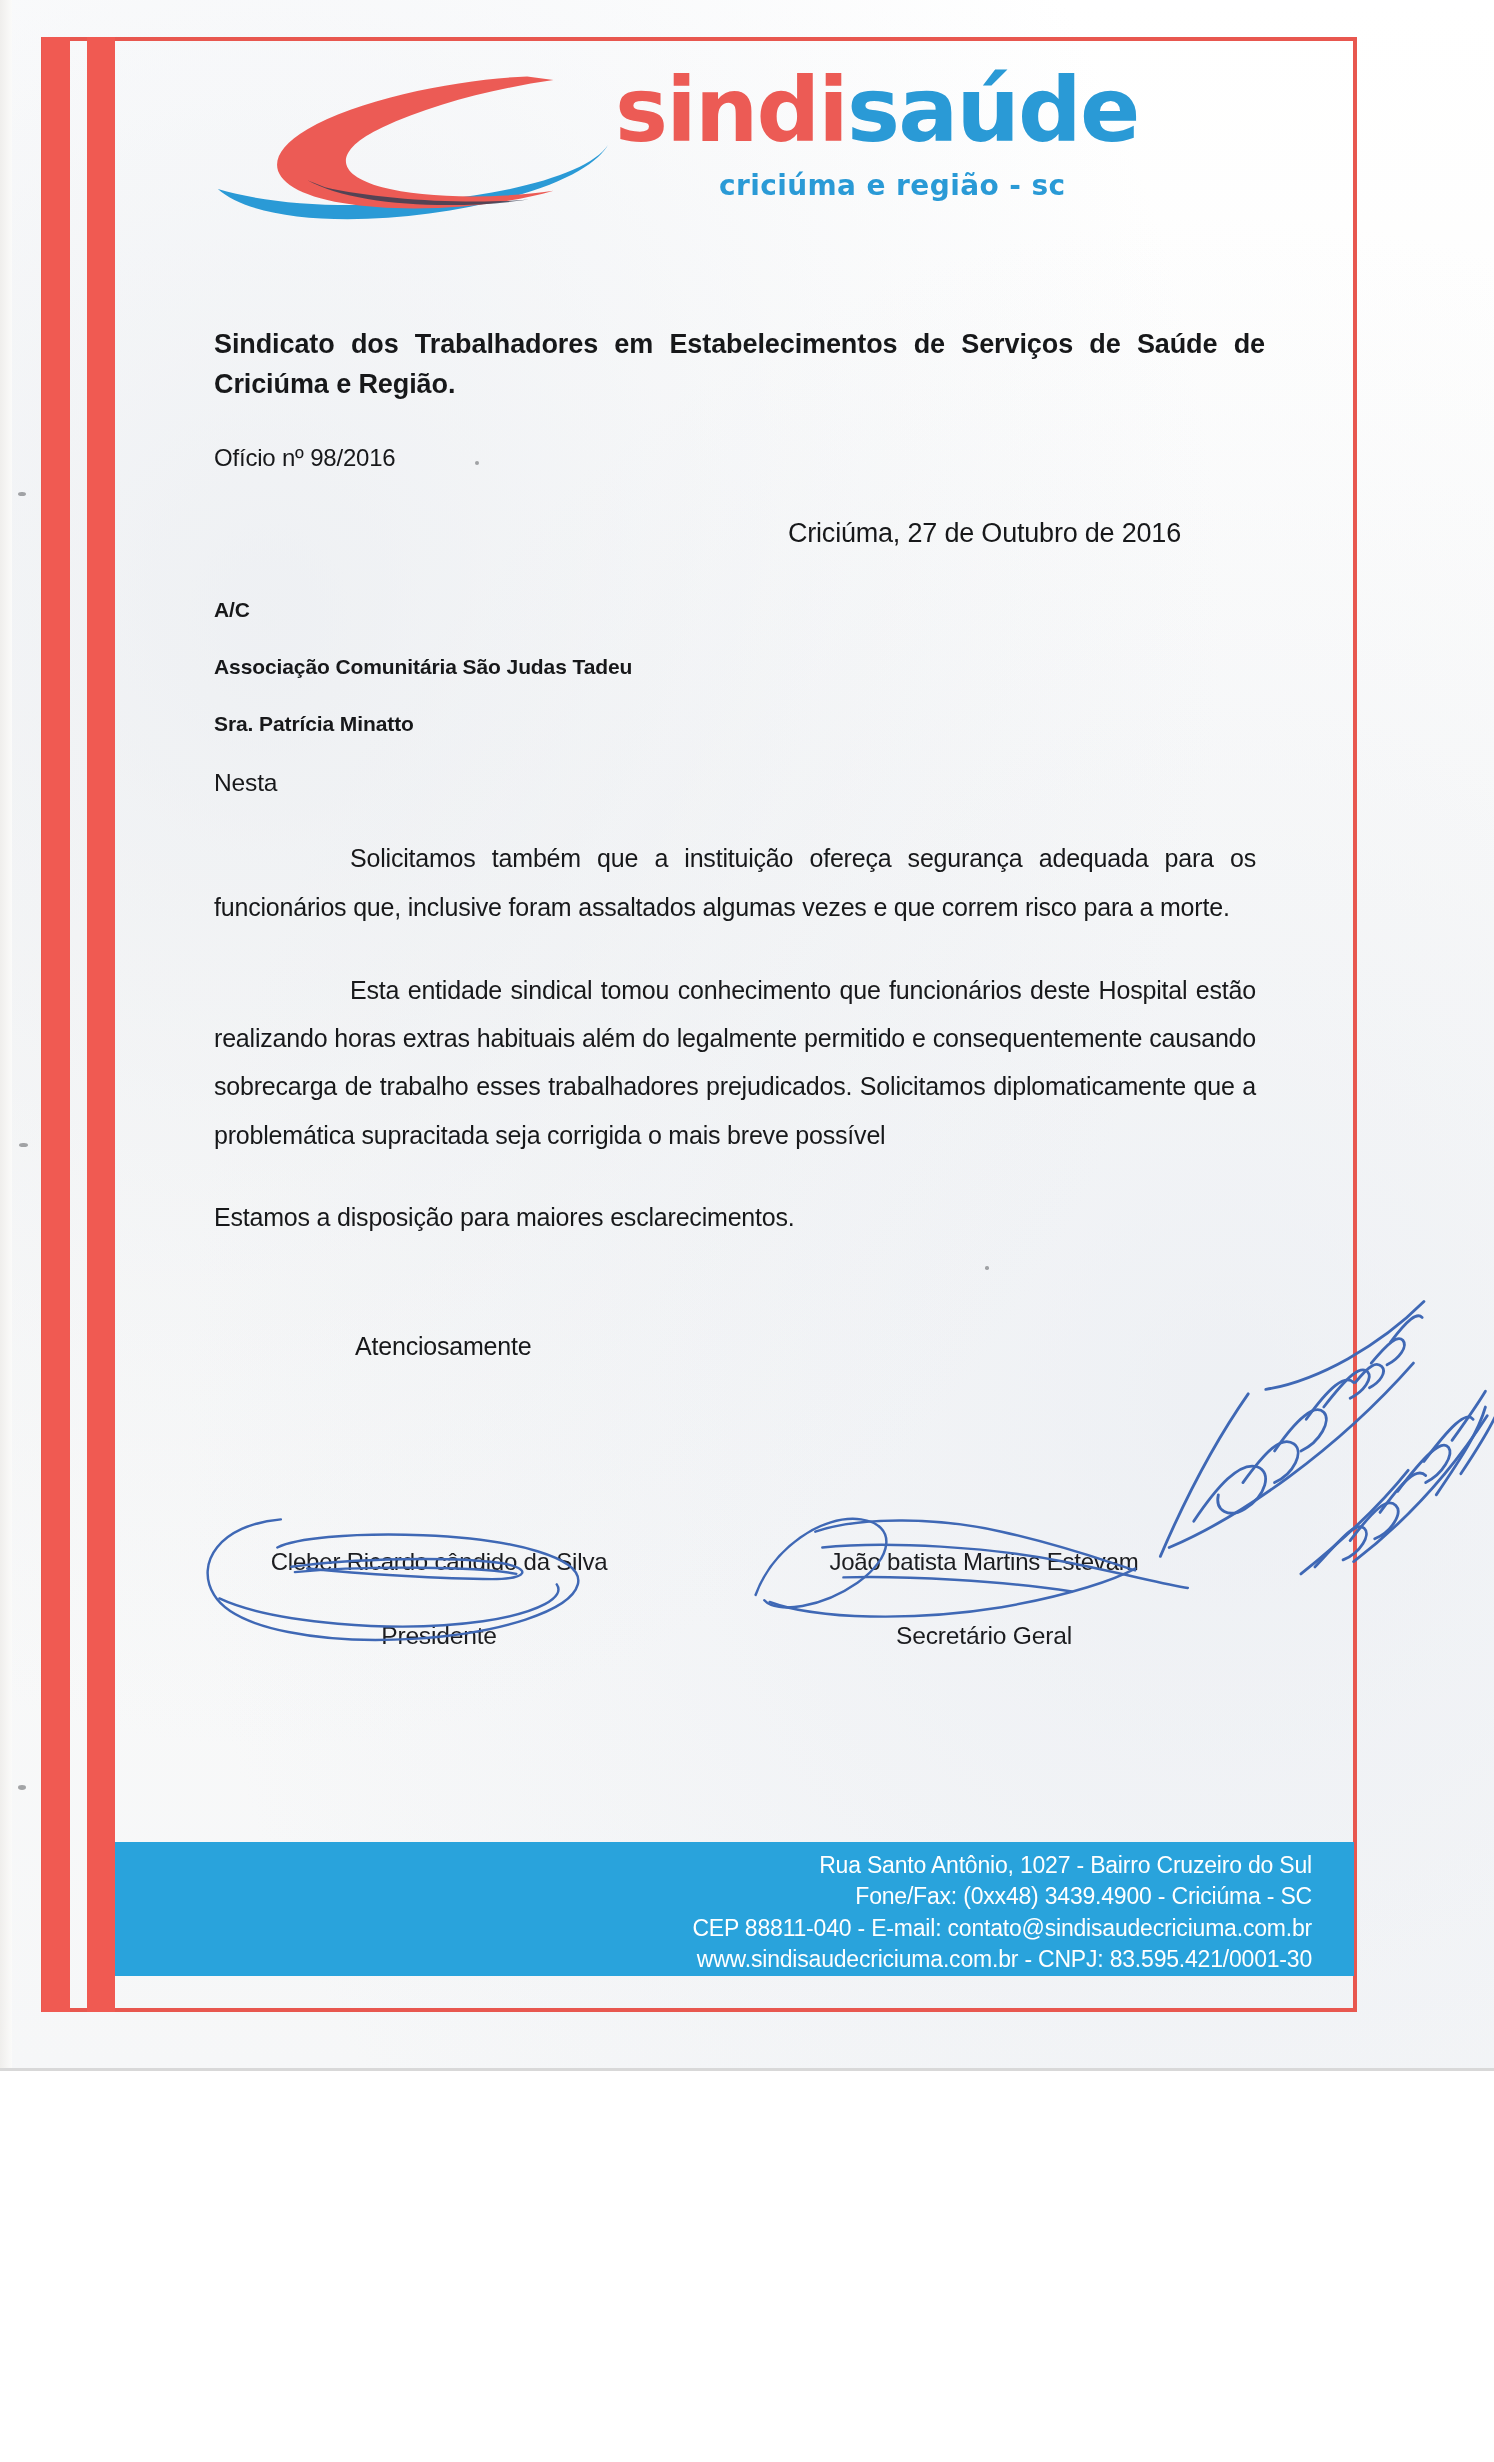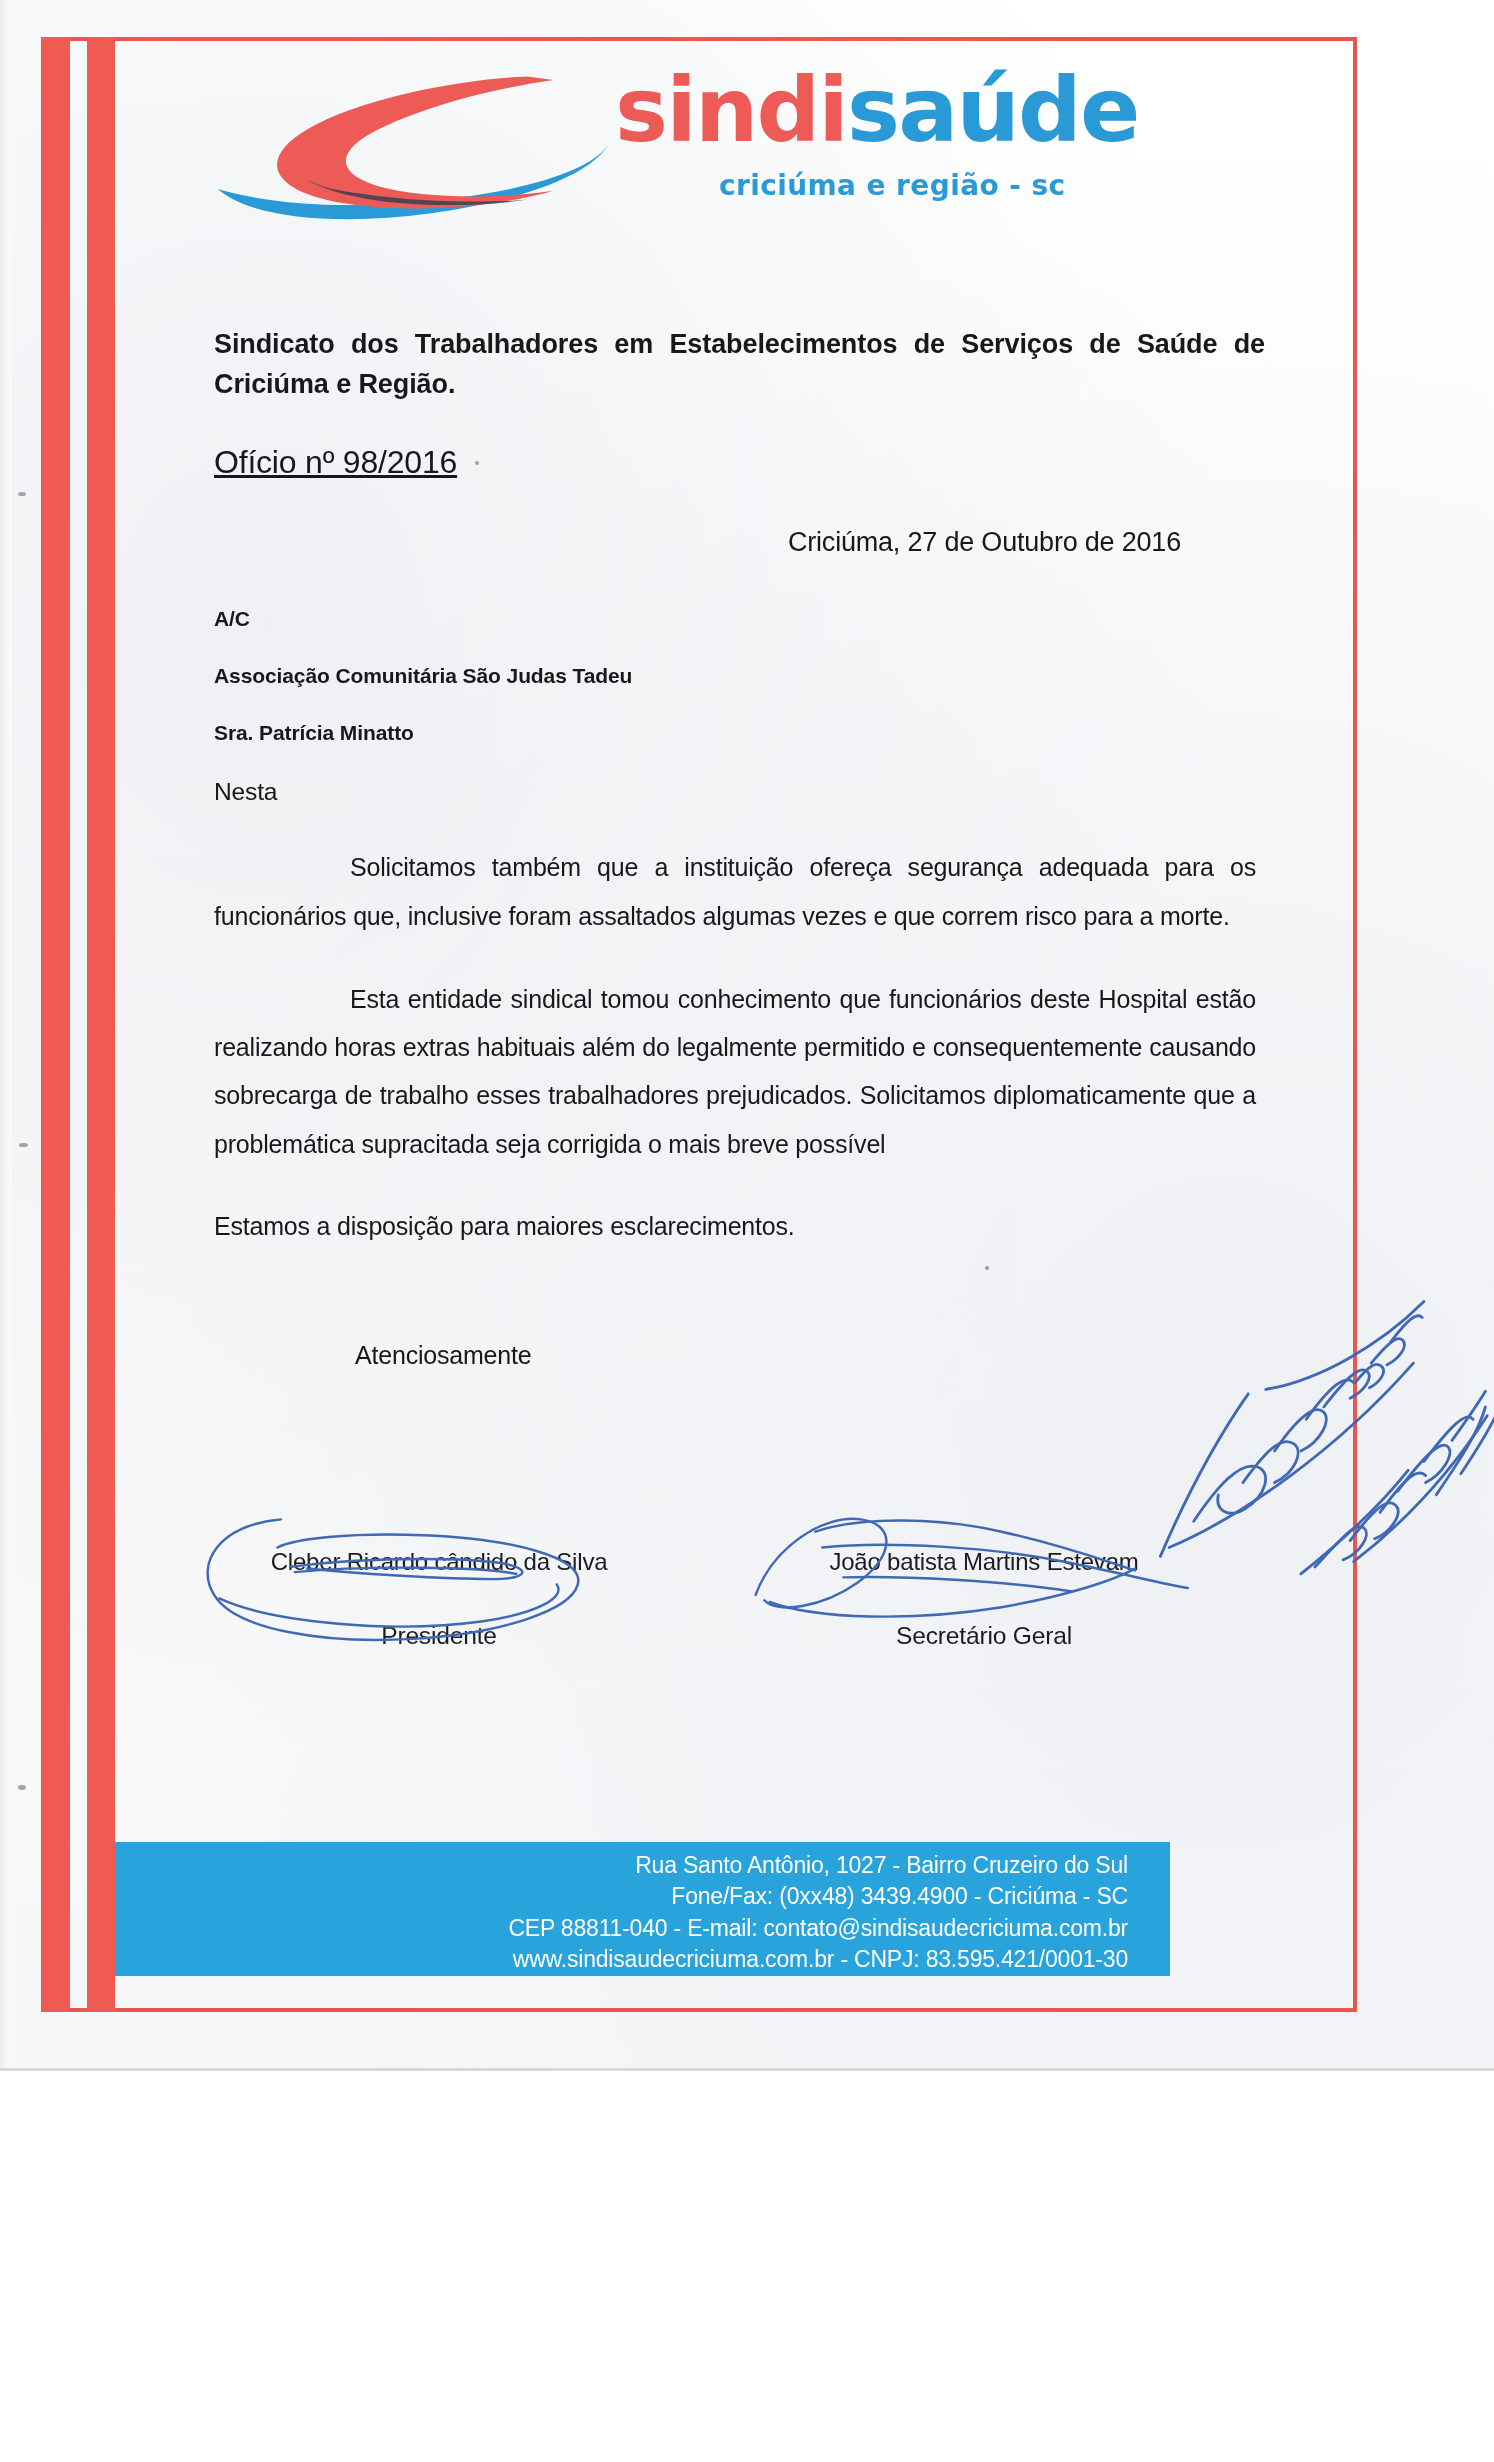--- a/index.html
+++ b/index.html
@@ -121,24 +121,23 @@
     font-size: 27px;
     font-weight: bold;
     line-height: 1.47;
     text-align: justify;
     text-justify: inter-word;
     letter-spacing: -0.1px;
     margin: 0 0 40px 0;
     width: 1051px;
   }
   .oficio {
-    font-size: 32px;
+    font-size: 24px;
     margin: 0 0 46px 0;
     letter-spacing: -0.2px;
-    text-decoration: underline;
   }
   .date-line {
     font-size: 27px;
     margin: 0 0 49px 0;
     text-align: right;
     padding-right: 97px;
     letter-spacing: -0.2px;
   }
   .addr-line {
     font-size: 21px;
@@ -206,21 +205,21 @@
     position: absolute;
     left: 1134px; top: 1231px;
     width: 369px; height: 352px;
     pointer-events: none;
   }
 
   
   .footer {
     position: absolute;
     left: 115px; top: 1842px;
-    width: 1055px; height: 134px;
+    width: 1239px; height: 134px;
     background: #29a3dc;
     color: #ffffff;
   }
   .footer-lines {
     position: absolute;
     right: 42px; top: 8px;
     text-align: right;
     font-size: 23px;
     line-height: 1.36;
     letter-spacing: -0.2px;

